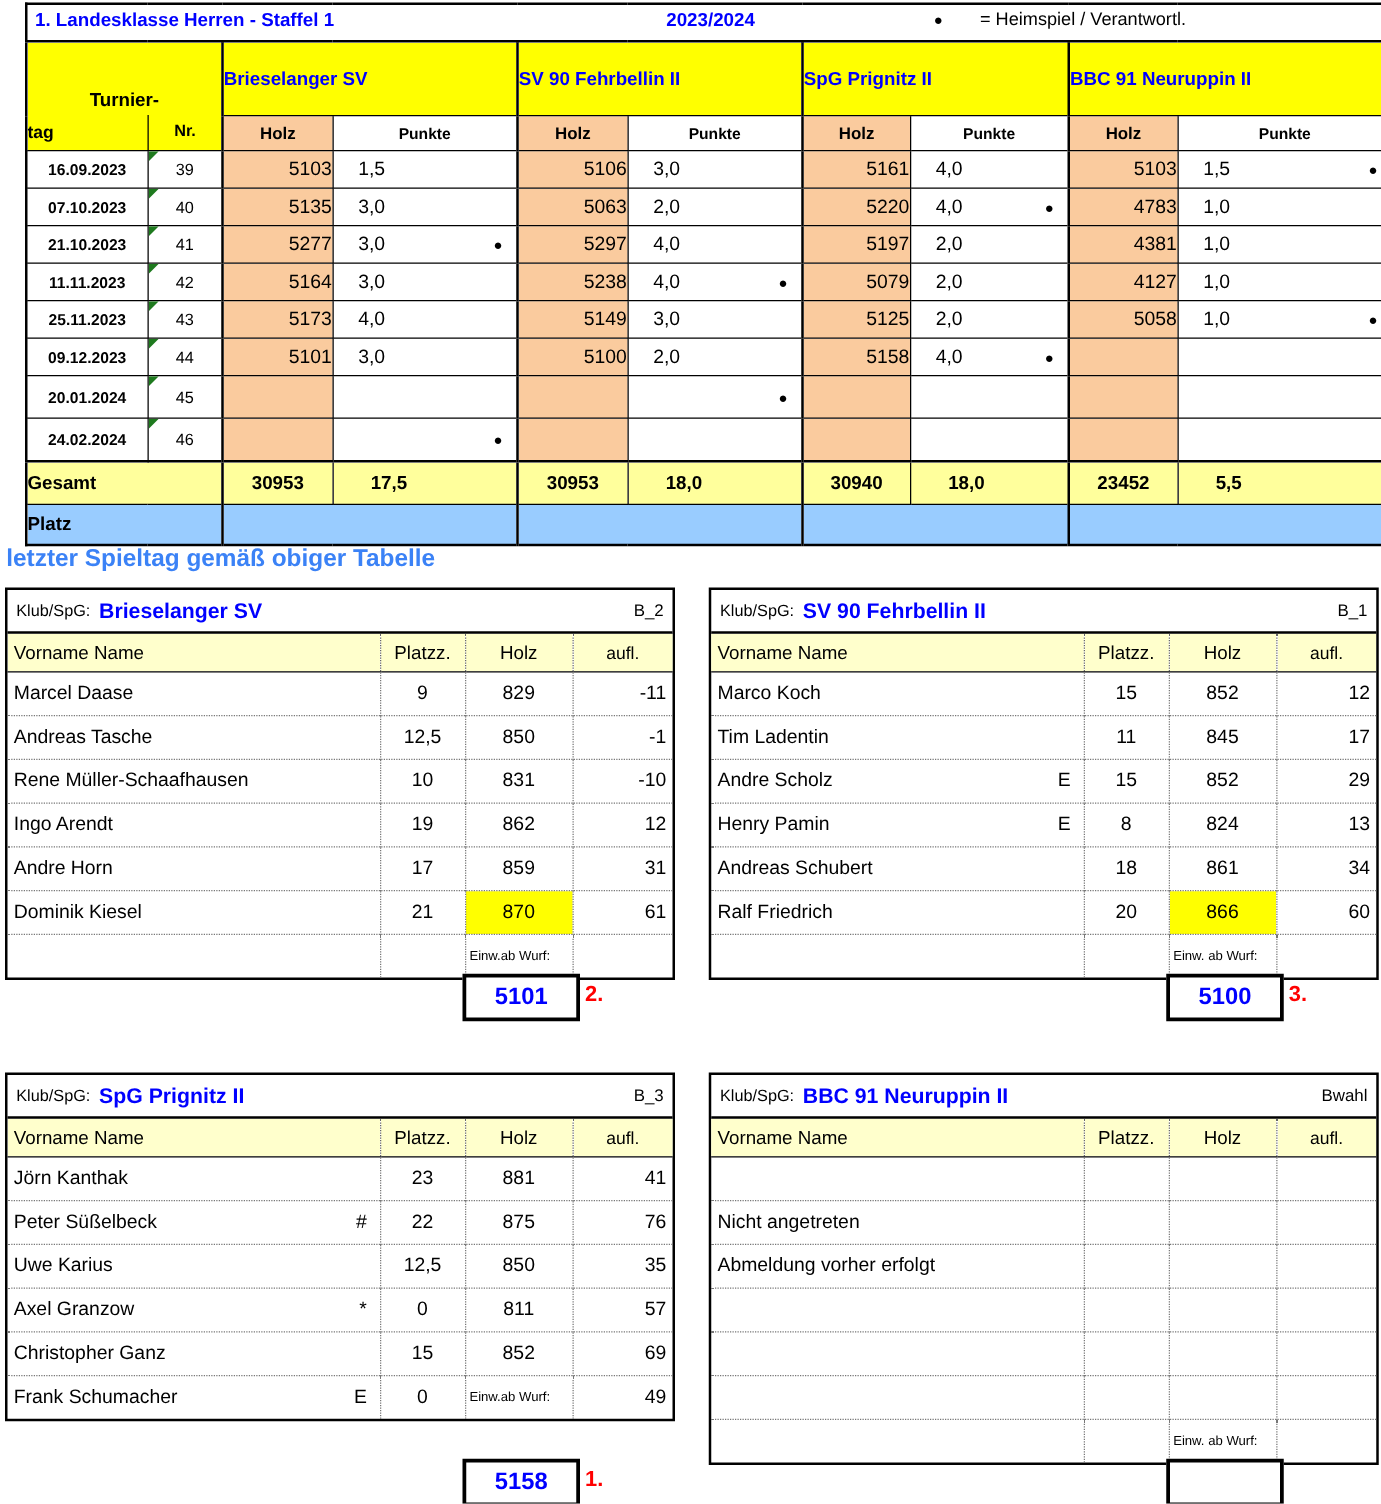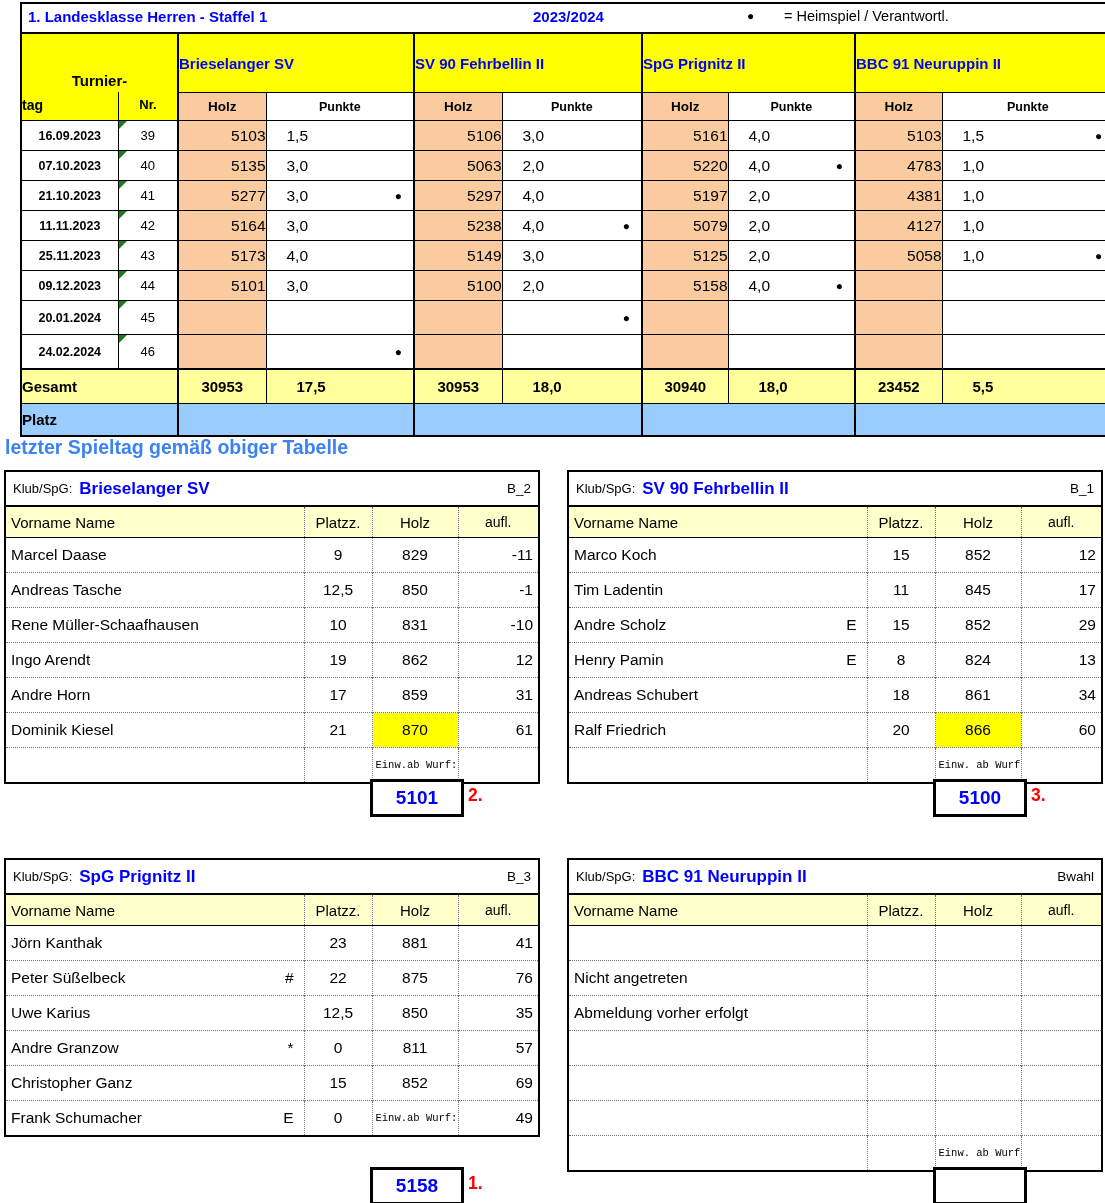--- a/index.html
+++ b/index.html
@@ -68,21 +68,21 @@
   .ch-platzz,.ch-holz{text-align:center;font-size:15px;}
   .ch-aufl{text-align:center;font-size:14px;}
   tr.prow td{height:34px;border-top:1px dotted #777;border-left:1px dotted #777;font-size:15.5px;}
   tr.prow td:first-child{border-left:none;}
   tr.prow:first-child td{border-top:none;}
   td.p-name .nwrap{display:flex;justify-content:space-between;align-items:center;padding:0 10px 0 5px;}
   td.p-platzz{text-align:center;}
   td.p-holz{text-align:center;}
   td.p-aufl{text-align:right;padding-right:5px !important;}
   td.hl{background:#FFFF00;}
-  td.einw{font-size:10.5px !important;text-align:left;padding-left:3px !important;font-family:Liberation Mono, monospace;}
+  td.einw{font-size:10.5px !important;text-align:left;padding-left:3px !important;}
 
   
   .totbox{position:absolute;width:88px;height:32px;border:3px solid #000;background:#fff;
           display:flex;align-items:center;justify-content:center;
           color:#0000FF;font-weight:bold;font-size:19px;}
   .rank{position:absolute;color:#FF0000;font-weight:bold;font-size:17.5px;}
 </style>
 </head>
 <body>
 
@@ -651,21 +651,21 @@
                 <span class="pn">Uwe Karius</span>
               </div>
             </td>
             <td class="p-platzz">12,5</td>
             <td class="p-holz">850</td>
             <td class="p-aufl">35</td>
           </tr>
           <tr class="prow">
             <td class="p-name">
               <div class="nwrap">
-                <span class="pn">Andre Granzow</span>
+                <span class="pn">Axel Granzow</span>
                 <span class="pm">*</span>
               </div>
             </td>
             <td class="p-platzz">0</td>
             <td class="p-holz">811</td>
             <td class="p-aufl">57</td>
           </tr>
           <tr class="prow">
             <td class="p-name">
               <div class="nwrap">

